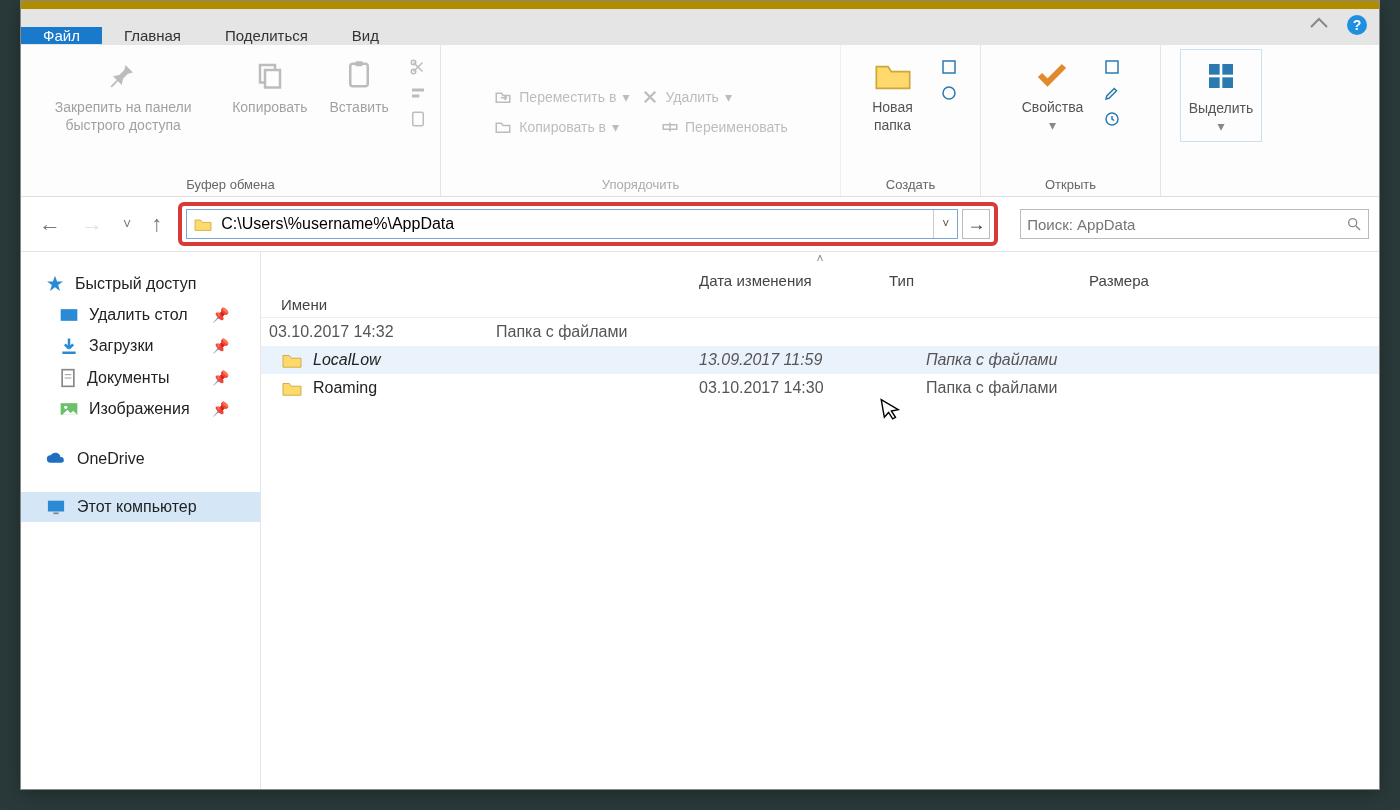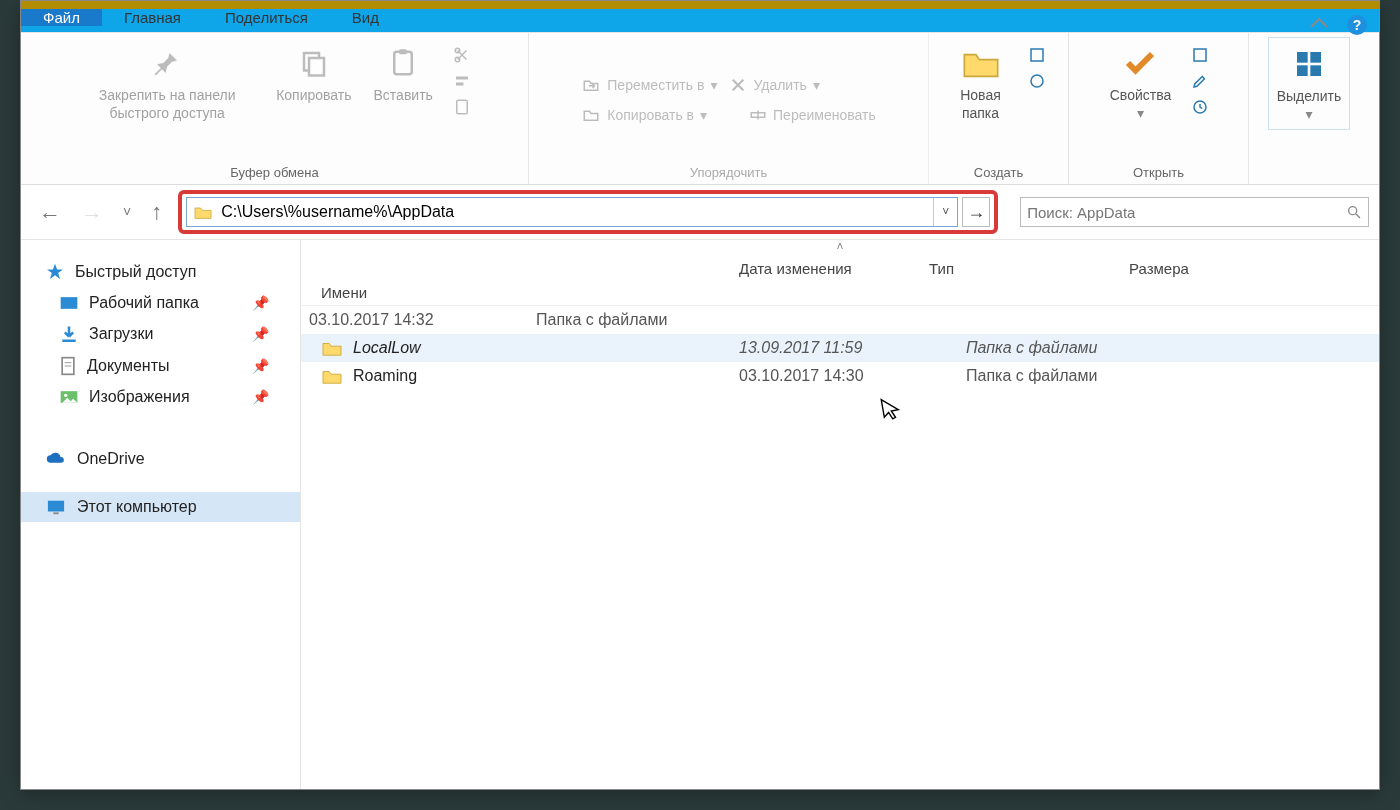--- a/index.html
+++ b/index.html
@@ -25,24 +25,24 @@
     display: flex;
     flex-direction: column;
   }
   
   .titlebar {
     height: 8px;
     background: #b28c00;
   }
   
   .tabstrip {
-    height: 24px;
-    background: #0ea5e9;
-    display: flex;
-    align-items: flex-start;
+    height: 36px;
+    background: #e5e5e5;
+    display: flex;
+    align-items: flex-end;
     border-bottom: 1px solid #e5e5e5;
     position: relative;
   }
   .tab {
     padding: 0 22px;
     display: flex;
     align-items: center;
     color: #333;
     cursor: pointer;
     font-size: 15px;
@@ -200,21 +200,21 @@
     flex:1; border:none; outline:none; font-size:15px; color:#888; font-family:inherit;
   }
   
   .body {
     flex: 1;
     display: flex;
     overflow: hidden;
     border-top: 1px solid #e5e5e5;
   }
   .sidebar {
-    width: 280px;
+    width: 240px;
     border-right: 1px solid #e5e5e5;
     padding: 10px 0;
     overflow-y: auto;
   }
   .side-item {
     display: flex;
     align-items: center;
     gap: 10px;
     padding: 6px 12px 6px 38px;
     font-size: 16px;
@@ -288,21 +288,21 @@
     <div class="minbtn">
       <svg width="20" height="14" viewBox="0 0 20 14">
           <path d="M2 12 L10 4 L18 12" stroke="#888" stroke-width="2" fill="none"></path>
         </svg>
     </div>
     <div class="helpbtn">?</div>
   </div>
 
   <div class="ribbon">
 
-    <div class="rgroup" style="width:508px">
+    <div class="rgroup" style="width:420px">
       <div class="rgroup-body">
         <div class="rbtn-large disabled" style="width:190px">
           <div class="icon-slot">
             <svg width="30" height="30" viewBox="0 0 24 24">
                 <path fill="#888" d="M14 4l6 6-4 1-4 4-1 5-3-3-5 5-1-1 5-5-3-3 5-1 4-4z"></path>
               </svg>
           </div>
           <span style="white-space:pre-line">Закрепить на панели
 быстрого доступа</span>
         </div>
@@ -514,21 +514,21 @@
             </svg>
           </span>
         <span>Быстрый доступ</span>
       </div>
       <div class="side-item">
         <span>
             <svg width="20" height="16" viewBox="0 0 24 18">
               <rect x="2" y="2" width="20" height="14" fill="#2a8ad4"></rect>
             </svg>
           </span>
-        <span>Рабочий папка</span>
+        <span>Удалить стол</span>
         <span class="pin">📌</span>
       </div>
       <div class="side-item">
         <span>
             <svg width="20" height="20" viewBox="0 0 24 24">
               <path d="M12 3v12m0 0l-5-5m5 5l5-5M4 20h16" stroke="#2a8ad4" stroke-width="3" fill="none"></path>
             </svg>
           </span>
         <span>Загрузки</span>
         <span class="pin">📌</span>
@@ -549,21 +549,21 @@
             <svg width="20" height="16" viewBox="0 0 24 18">
               <rect x="2" y="2" width="20" height="14" fill="#6cc06c"></rect>
               <circle cx="8" cy="7" r="2" fill="#fff"></circle>
               <path d="M4 16l6-6 4 4 3-3 5 5H4z" fill="#fff"></path>
             </svg>
           </span>
         <span>Изображения</span>
         <span class="pin">📌</span>
       </div>
 
-      <div class="side-item group" style="margin-top:32px">
+      <div class="side-item group" style="margin-top:20px">
         <span>
             <svg width="22" height="16" viewBox="0 0 24 16">
               <path d="M6 12a4 4 0 010-8 6 6 0 0111 2 3 3 0 011 6H6z" fill="#1e6fbf"></path>
             </svg>
           </span>
         <span>OneDrive</span>
       </div>
 
       <div class="side-item group selected" style="margin-top:18px">
         <span>

